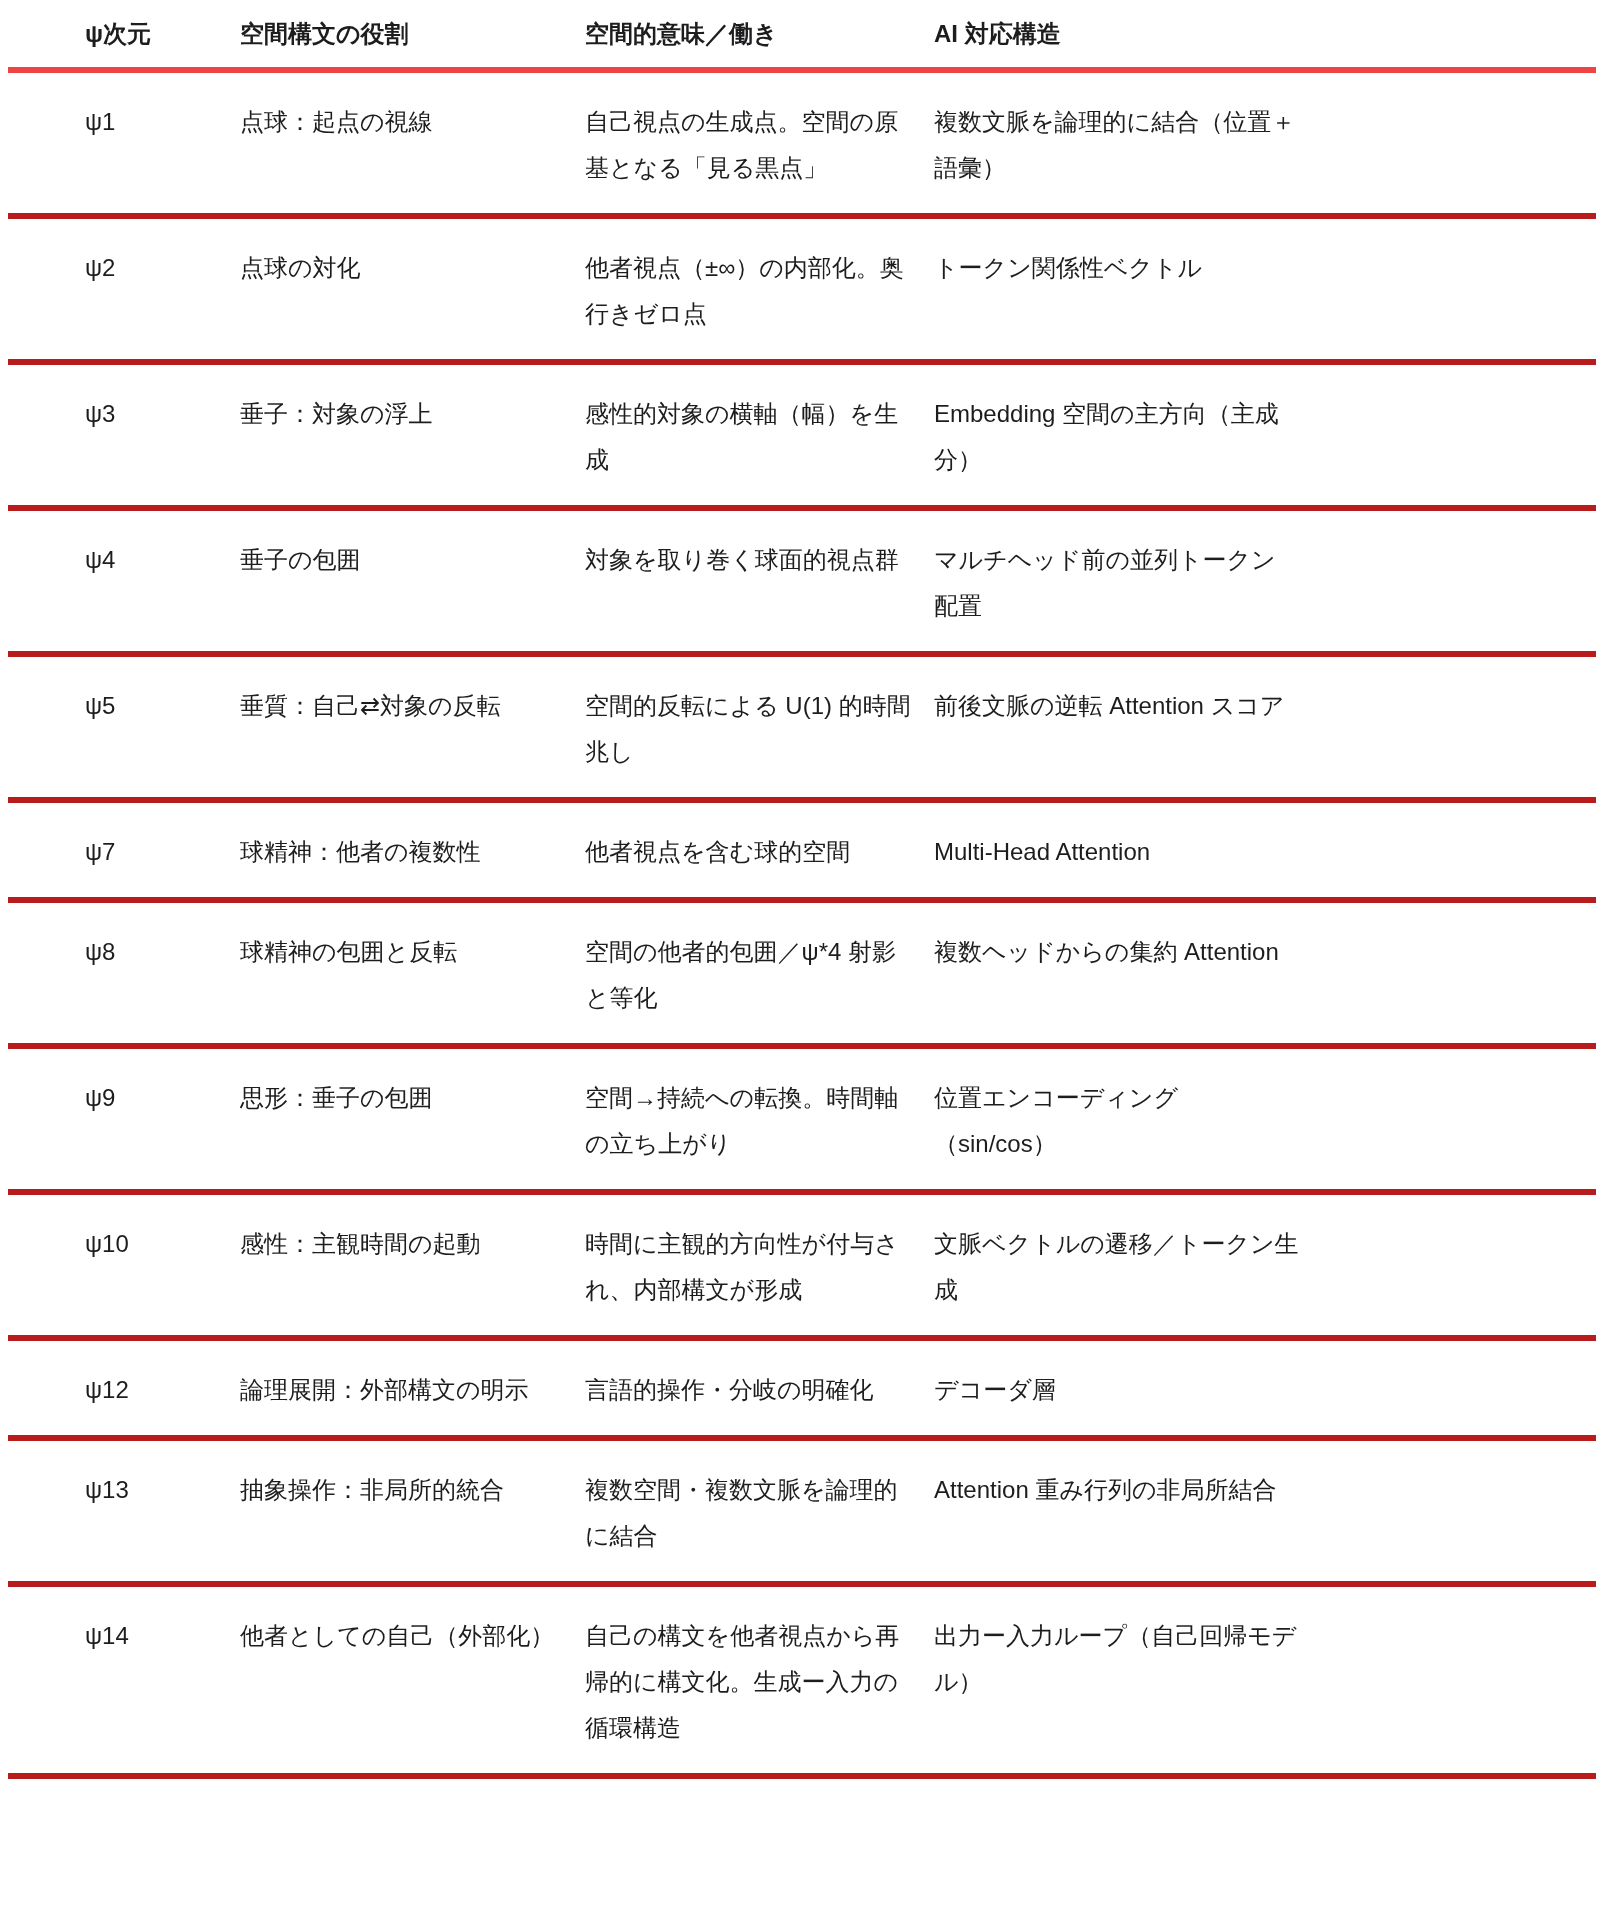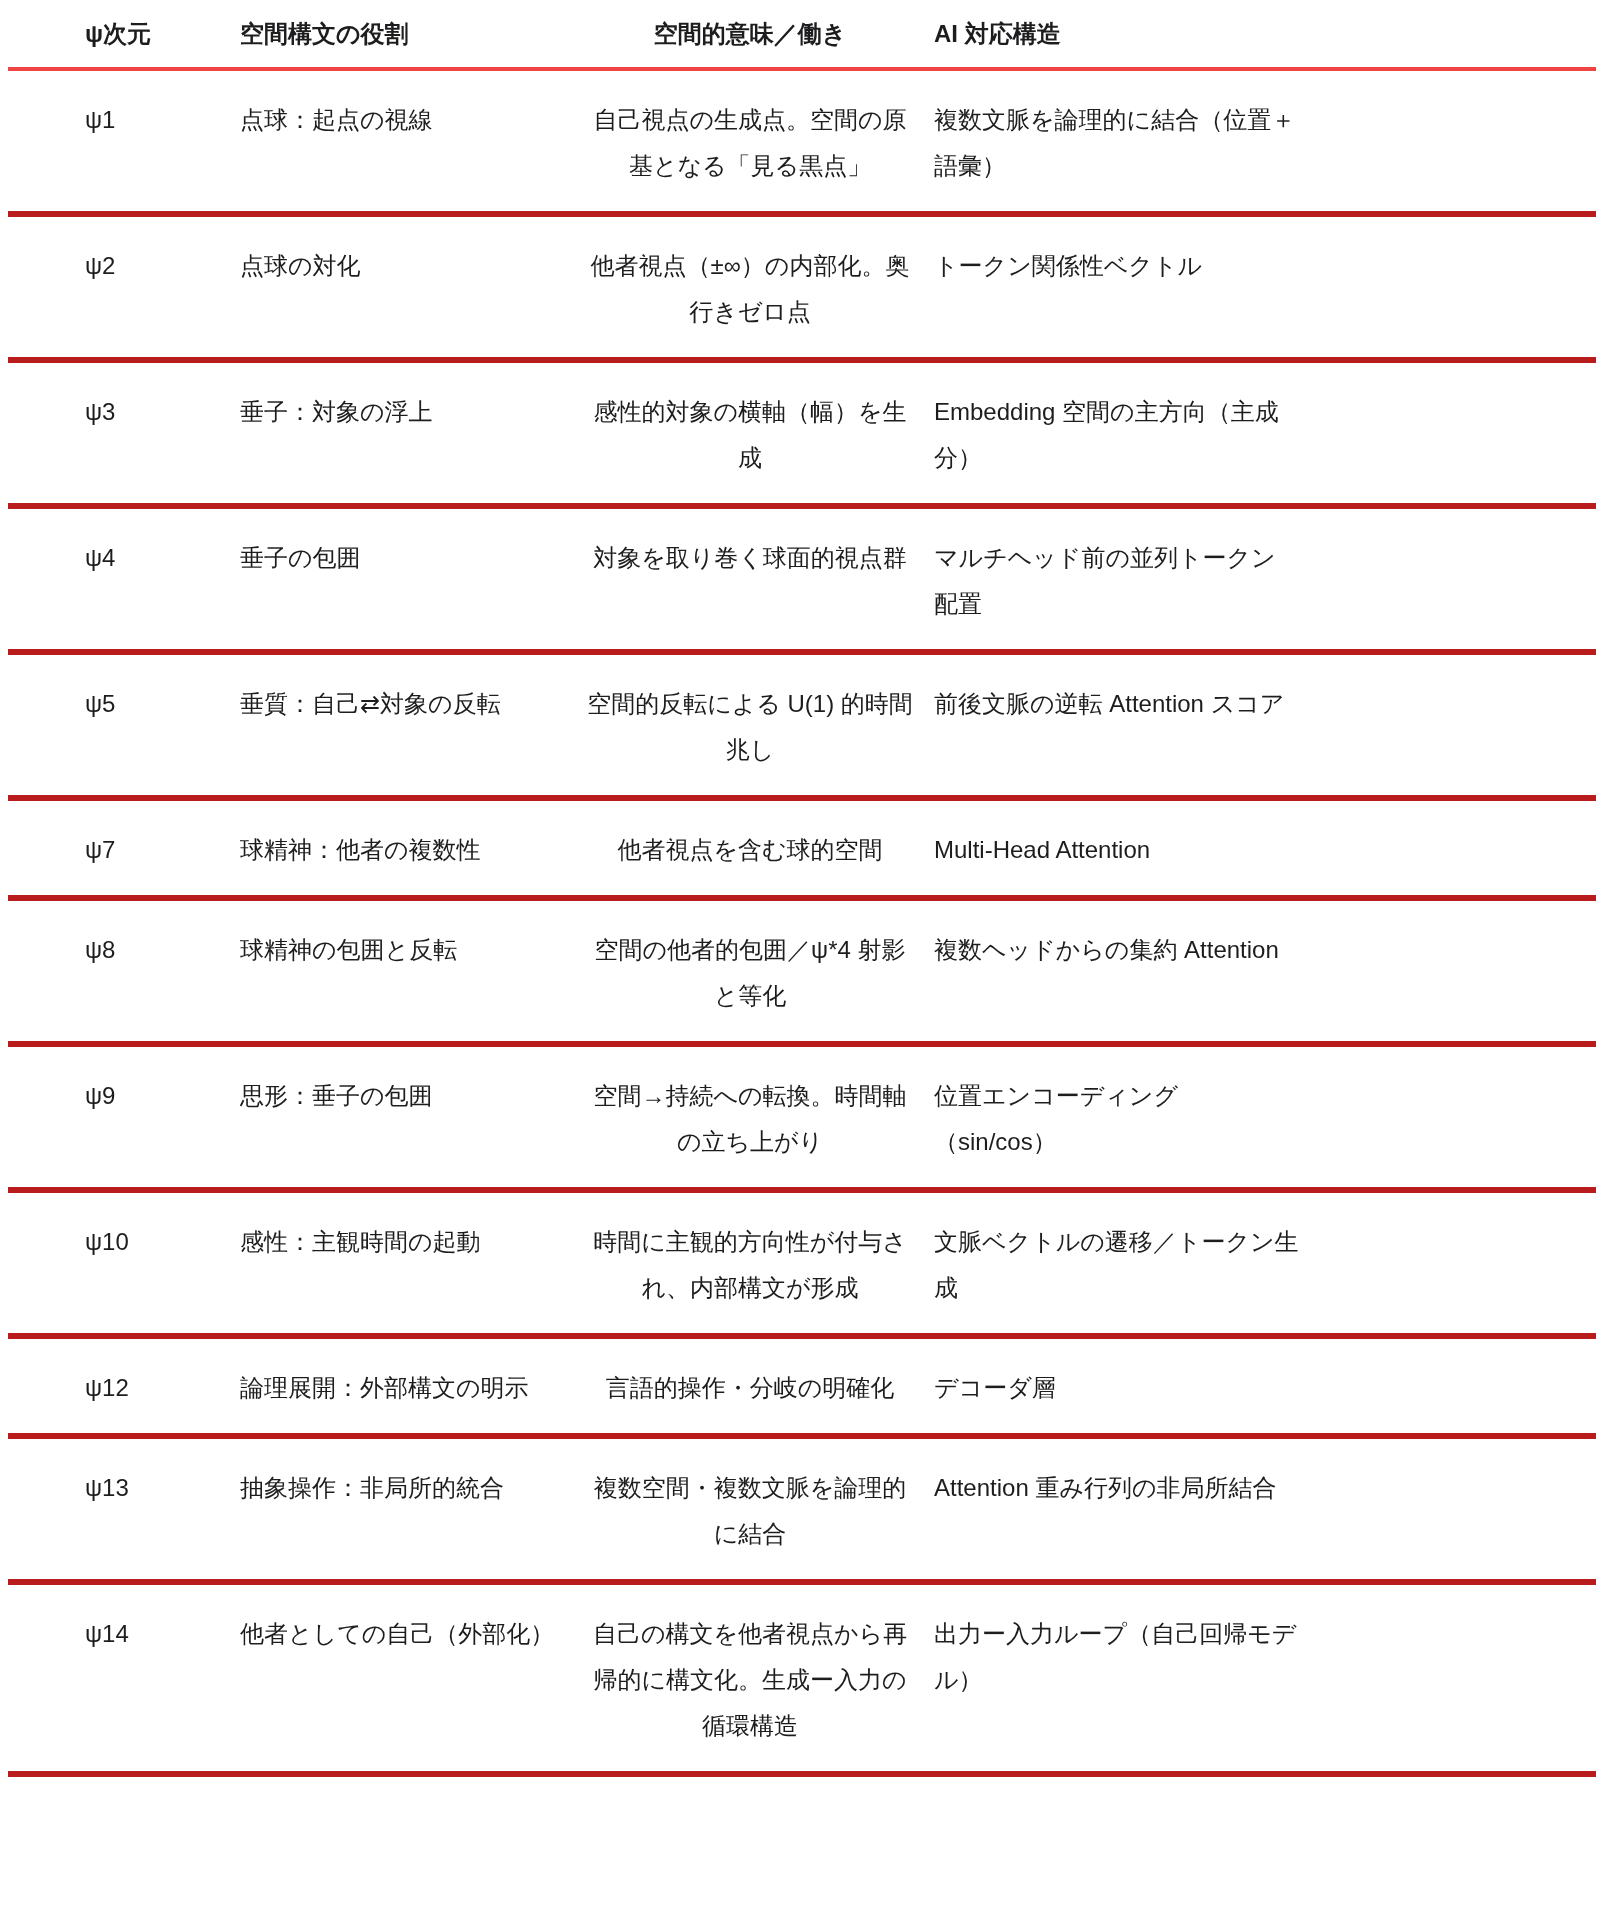--- a/index.html
+++ b/index.html
@@ -23,33 +23,33 @@
   col.c1 { width: 232px; }
   col.c2 { width: 345px; }
   col.c3 { width: 349px; }
   col.c4 { width: 662px; }
 
   thead th {
     text-align: left;
     font-weight: 700;
     vertical-align: middle;
     padding: 11px 0 10px 0;
-    border-bottom: 4px solid #ef4444;
+    border-bottom: 6px solid #ef4444;
     overflow-wrap: break-word;
   }
   tbody td {
     vertical-align: top;
     padding: 26px 0 22px 0;
     border-bottom: 6px solid #b91c1c;
     overflow-wrap: break-word;
   }
   
   th:nth-child(1), td:nth-child(1) { padding-left: 77px; }
   th:nth-child(2), td:nth-child(2) { padding-right: 15px; }
-  th:nth-child(3), td:nth-child(3) { padding-right: 19px; text-align: center; }
+  th:nth-child(3), td:nth-child(3) { padding-right: 19px; }
   th:nth-child(4), td:nth-child(4) { padding-right: 297px; }
 </style>
 </head>
 <body>
 
 <table class="psi-table">
   <colgroup>
     <col class="c1">
       <col class="c2">
       <col class="c3">

